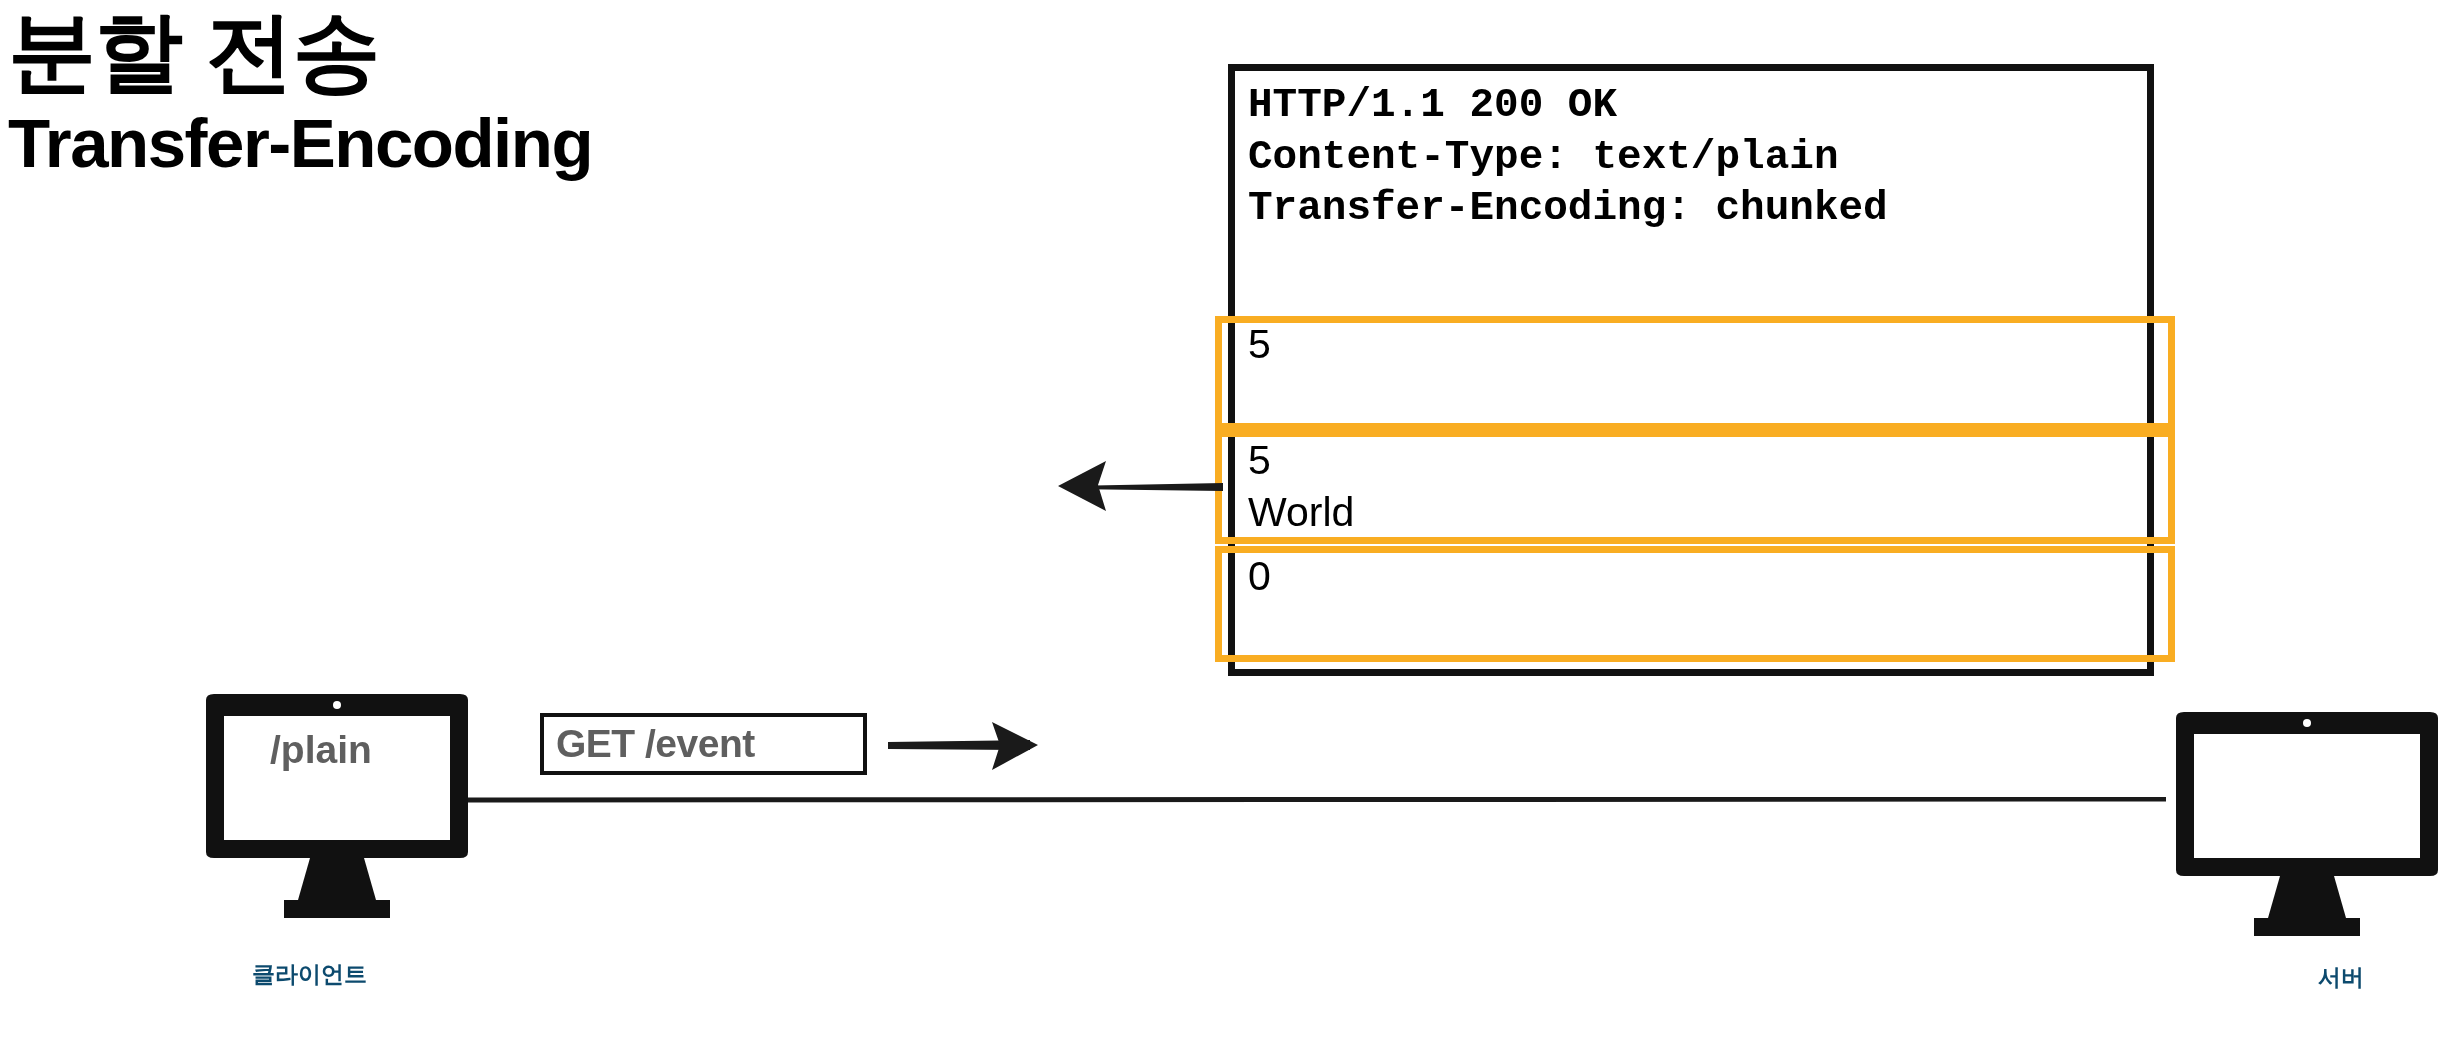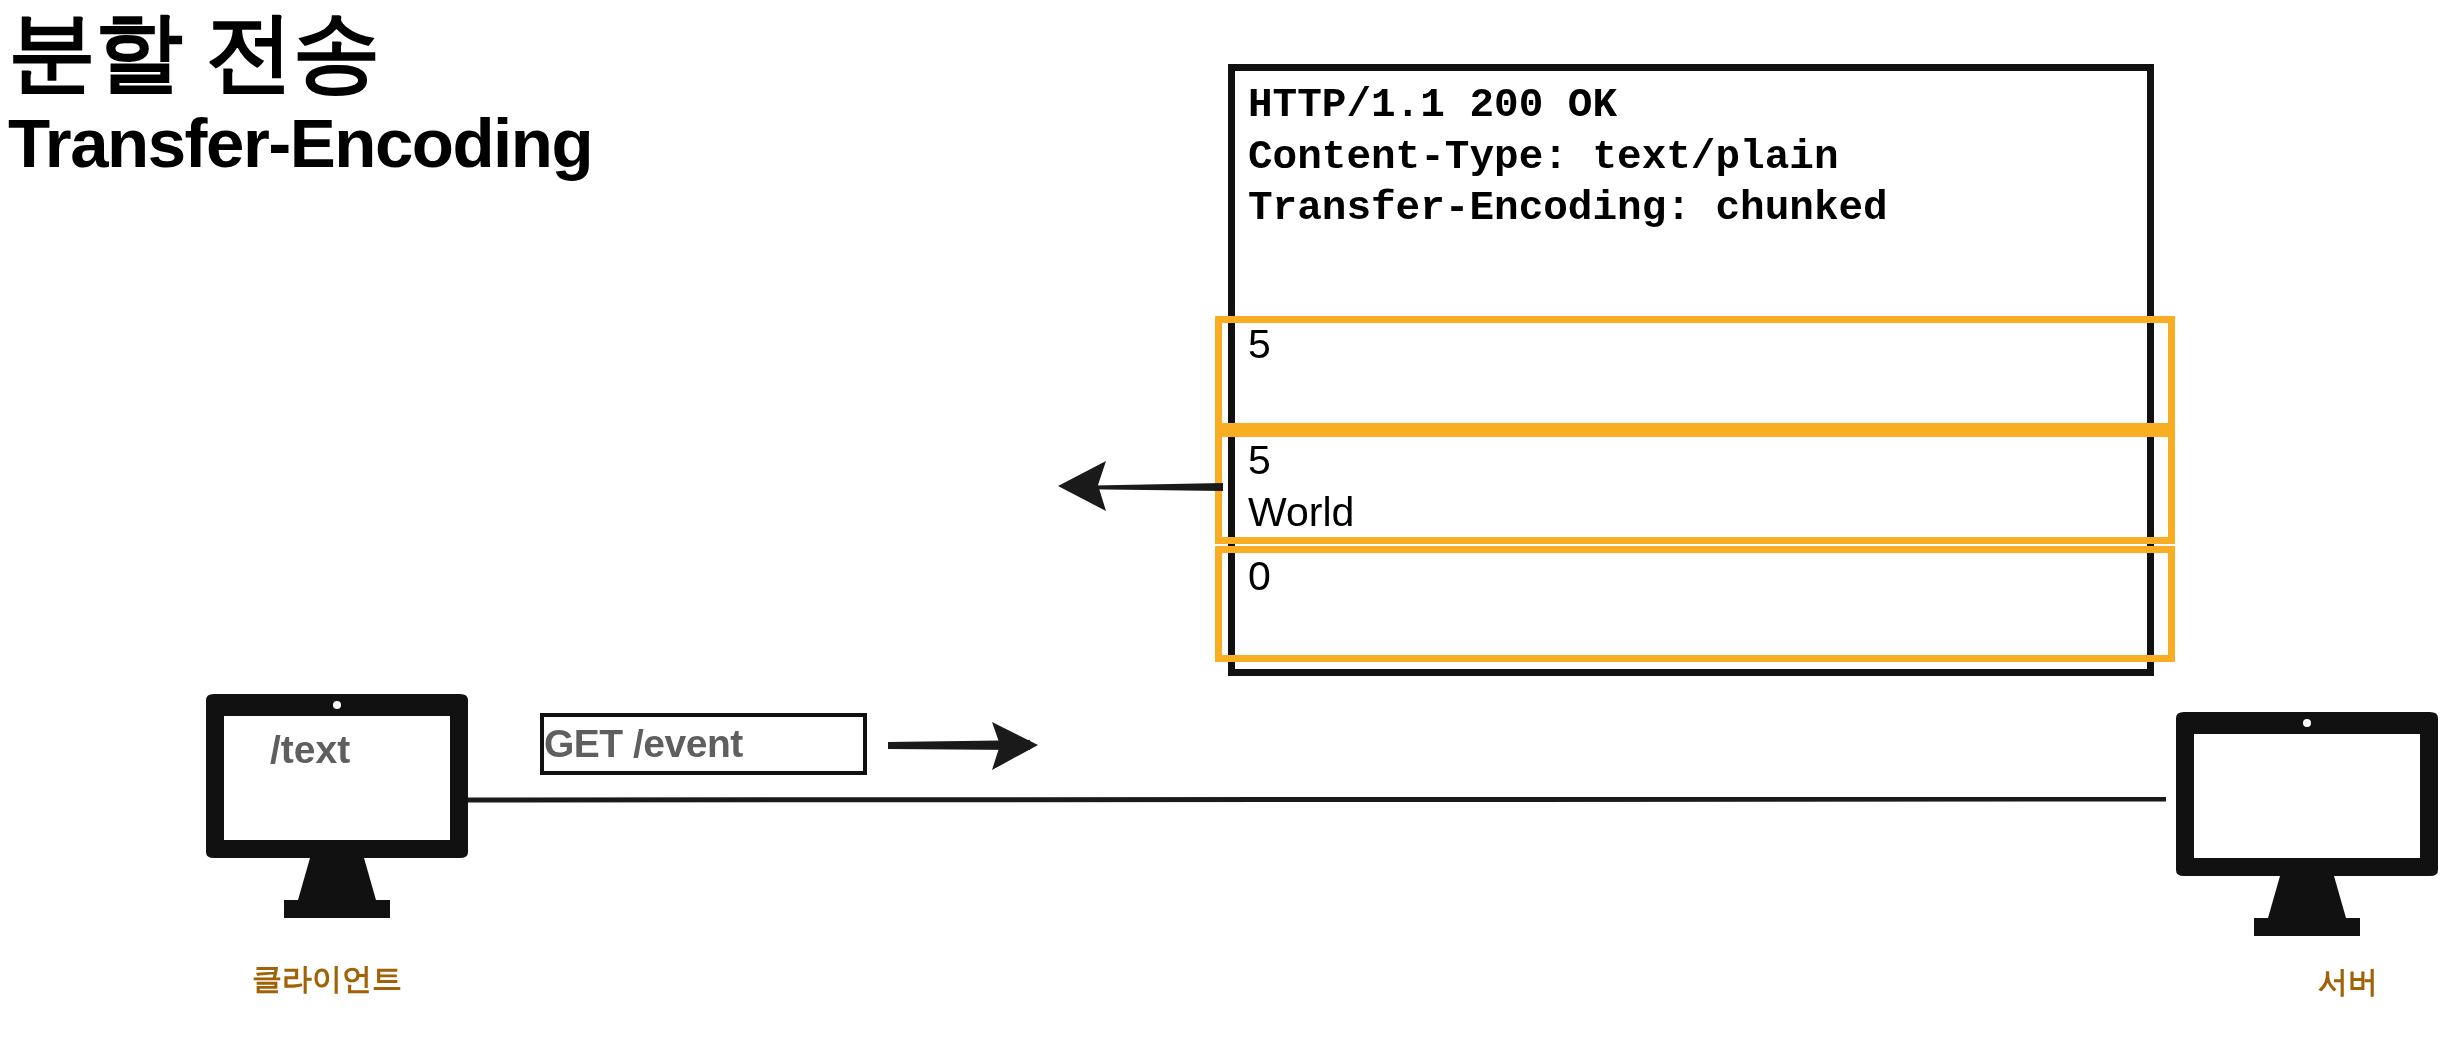--- a/index.html
+++ b/index.html
@@ -125,20 +125,21 @@
     border: 4px solid #111111;
     box-sizing: border-box;
     background: #ffffff;
     display: flex;
     align-items: center;
   }
   #request-label-text {
     font-size: 39px;
     font-weight: 700;
     color: #5f5f5f;
+    padding-left: 12px;
     letter-spacing: -0.5px;
     white-space: nowrap;
   }
 
   
   #connection-wire {
     position: absolute;
     left: 466px;
     top: 797px;
     width: 1700px;
@@ -147,23 +148,23 @@
 
   
   .monitor {
     position: absolute;
   }
   #client-monitor { left: 198px; top: 694px; width: 278px; height: 230px; }
   #server-monitor { left: 2168px; top: 712px; width: 278px; height: 230px; }
 
   .device-label {
     position: absolute;
-    font-size: 30px;
-    font-weight: 700;
-    color: #a16207;
+    font-size: 23px;
+    font-weight: 700;
+    color: #0c4a6e;
     white-space: nowrap;
   }
   #client-label { left: 252px; top: 959px; }
   #server-label { left: 2282px; top: 962px; margin-left: 36px; }
 
   .screen-text {
     position: absolute;
     font-size: 39px;
     font-weight: 700;
     color: #5f5f5f;
@@ -222,21 +223,21 @@
     <path d="M0 3 L1700 2" stroke="#1a1a1a" stroke-width="5" fill="none"></path>
   </svg>
 
   <svg class="monitor" id="client-monitor" viewBox="0 0 278 230">
     <path d="M8 6 Q8 0 16 0 L262 0 Q270 0 270 6 L270 158 Q270 164 262 164 L16 164 Q8 164 8 158 Z" fill="#111111"></path>
     <rect x="26" y="22" width="226" height="124" fill="#ffffff"></rect>
     <circle cx="139" cy="11" r="4" fill="#ffffff"></circle>
     <path d="M112 164 L166 164 L178 206 L100 206 Z" fill="#111111"></path>
     <rect x="86" y="206" width="106" height="18" fill="#111111"></rect>
   </svg>
-  <div class="screen-text" id="client-screen-text">/text</div>
+  <div class="screen-text" id="client-screen-text">/plain</div>
   <div class="device-label" id="client-label">클라이언트</div>
 
   <svg class="monitor" id="server-monitor" viewBox="0 0 278 230">
     <path d="M8 6 Q8 0 16 0 L262 0 Q270 0 270 6 L270 158 Q270 164 262 164 L16 164 Q8 164 8 158 Z" fill="#111111"></path>
     <rect x="26" y="22" width="226" height="124" fill="#ffffff"></rect>
     <circle cx="139" cy="11" r="4" fill="#ffffff"></circle>
     <path d="M112 164 L166 164 L178 206 L100 206 Z" fill="#111111"></path>
     <rect x="86" y="206" width="106" height="18" fill="#111111"></rect>
   </svg>
   <div class="device-label" id="server-label">서버</div>

